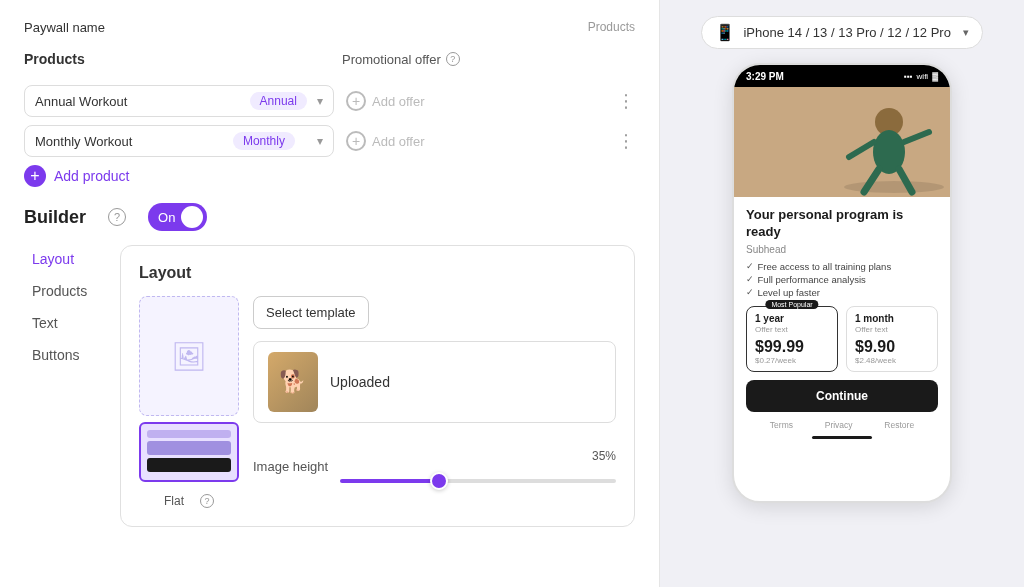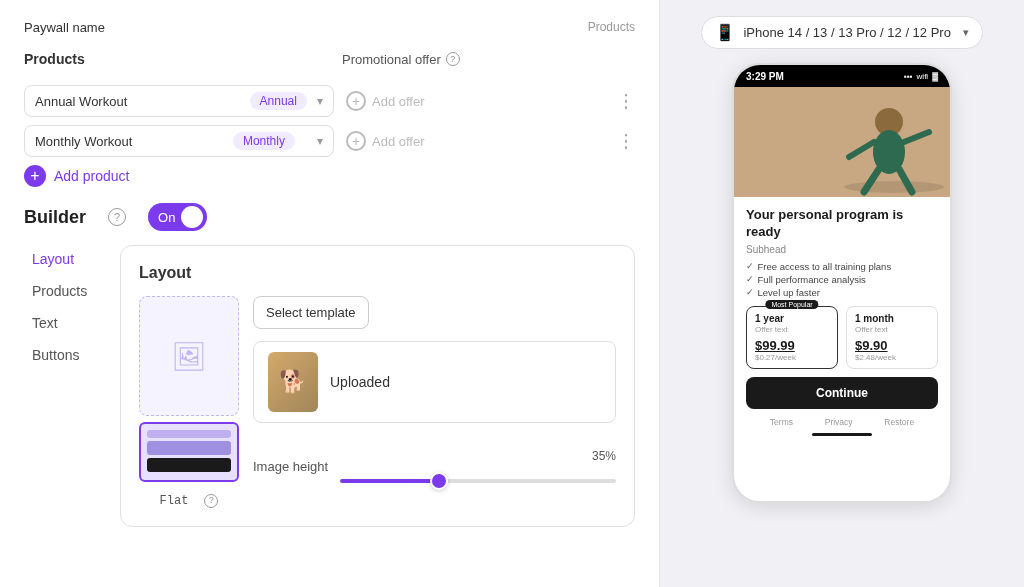--- a/index.html
+++ b/index.html
@@ -322,21 +322,20 @@
       box-shadow: 0 1px 4px rgba(0,0,0,0.2);
     }
 
     .flat-label {
       font-size: 12px;
       color: #555;
       display: flex;
       align-items: center;
       gap: 16px;
       margin-top: 6px;
-      font-family: Liberation Mono, monospace;
     }
     .flat-info {
       width: 14px;
       height: 14px;
       border-radius: 50%;
       border: 1.5px solid #999;
       font-size: 9px;
       display: flex;
       align-items: center;
       justify-content: center;
@@ -497,24 +496,23 @@
       font-weight: 700;
       color: #1a1a1a;
       margin-bottom: 1px;
     }
     .price-offer-text {
       font-size: 8px;
       color: #999;
       margin-bottom: 4px;
     }
     .price-amount {
-      font-size: 13px;
+      font-size: 16px;
       font-weight: 700;
       color: #1a1a1a;
-      text-decoration: underline;
     }
     .price-per-week {
       font-size: 8px;
       color: #999;
     }
 
     .continue-btn {
       width: 100%;
       height: 32px;
       background: #1a1a1a;

